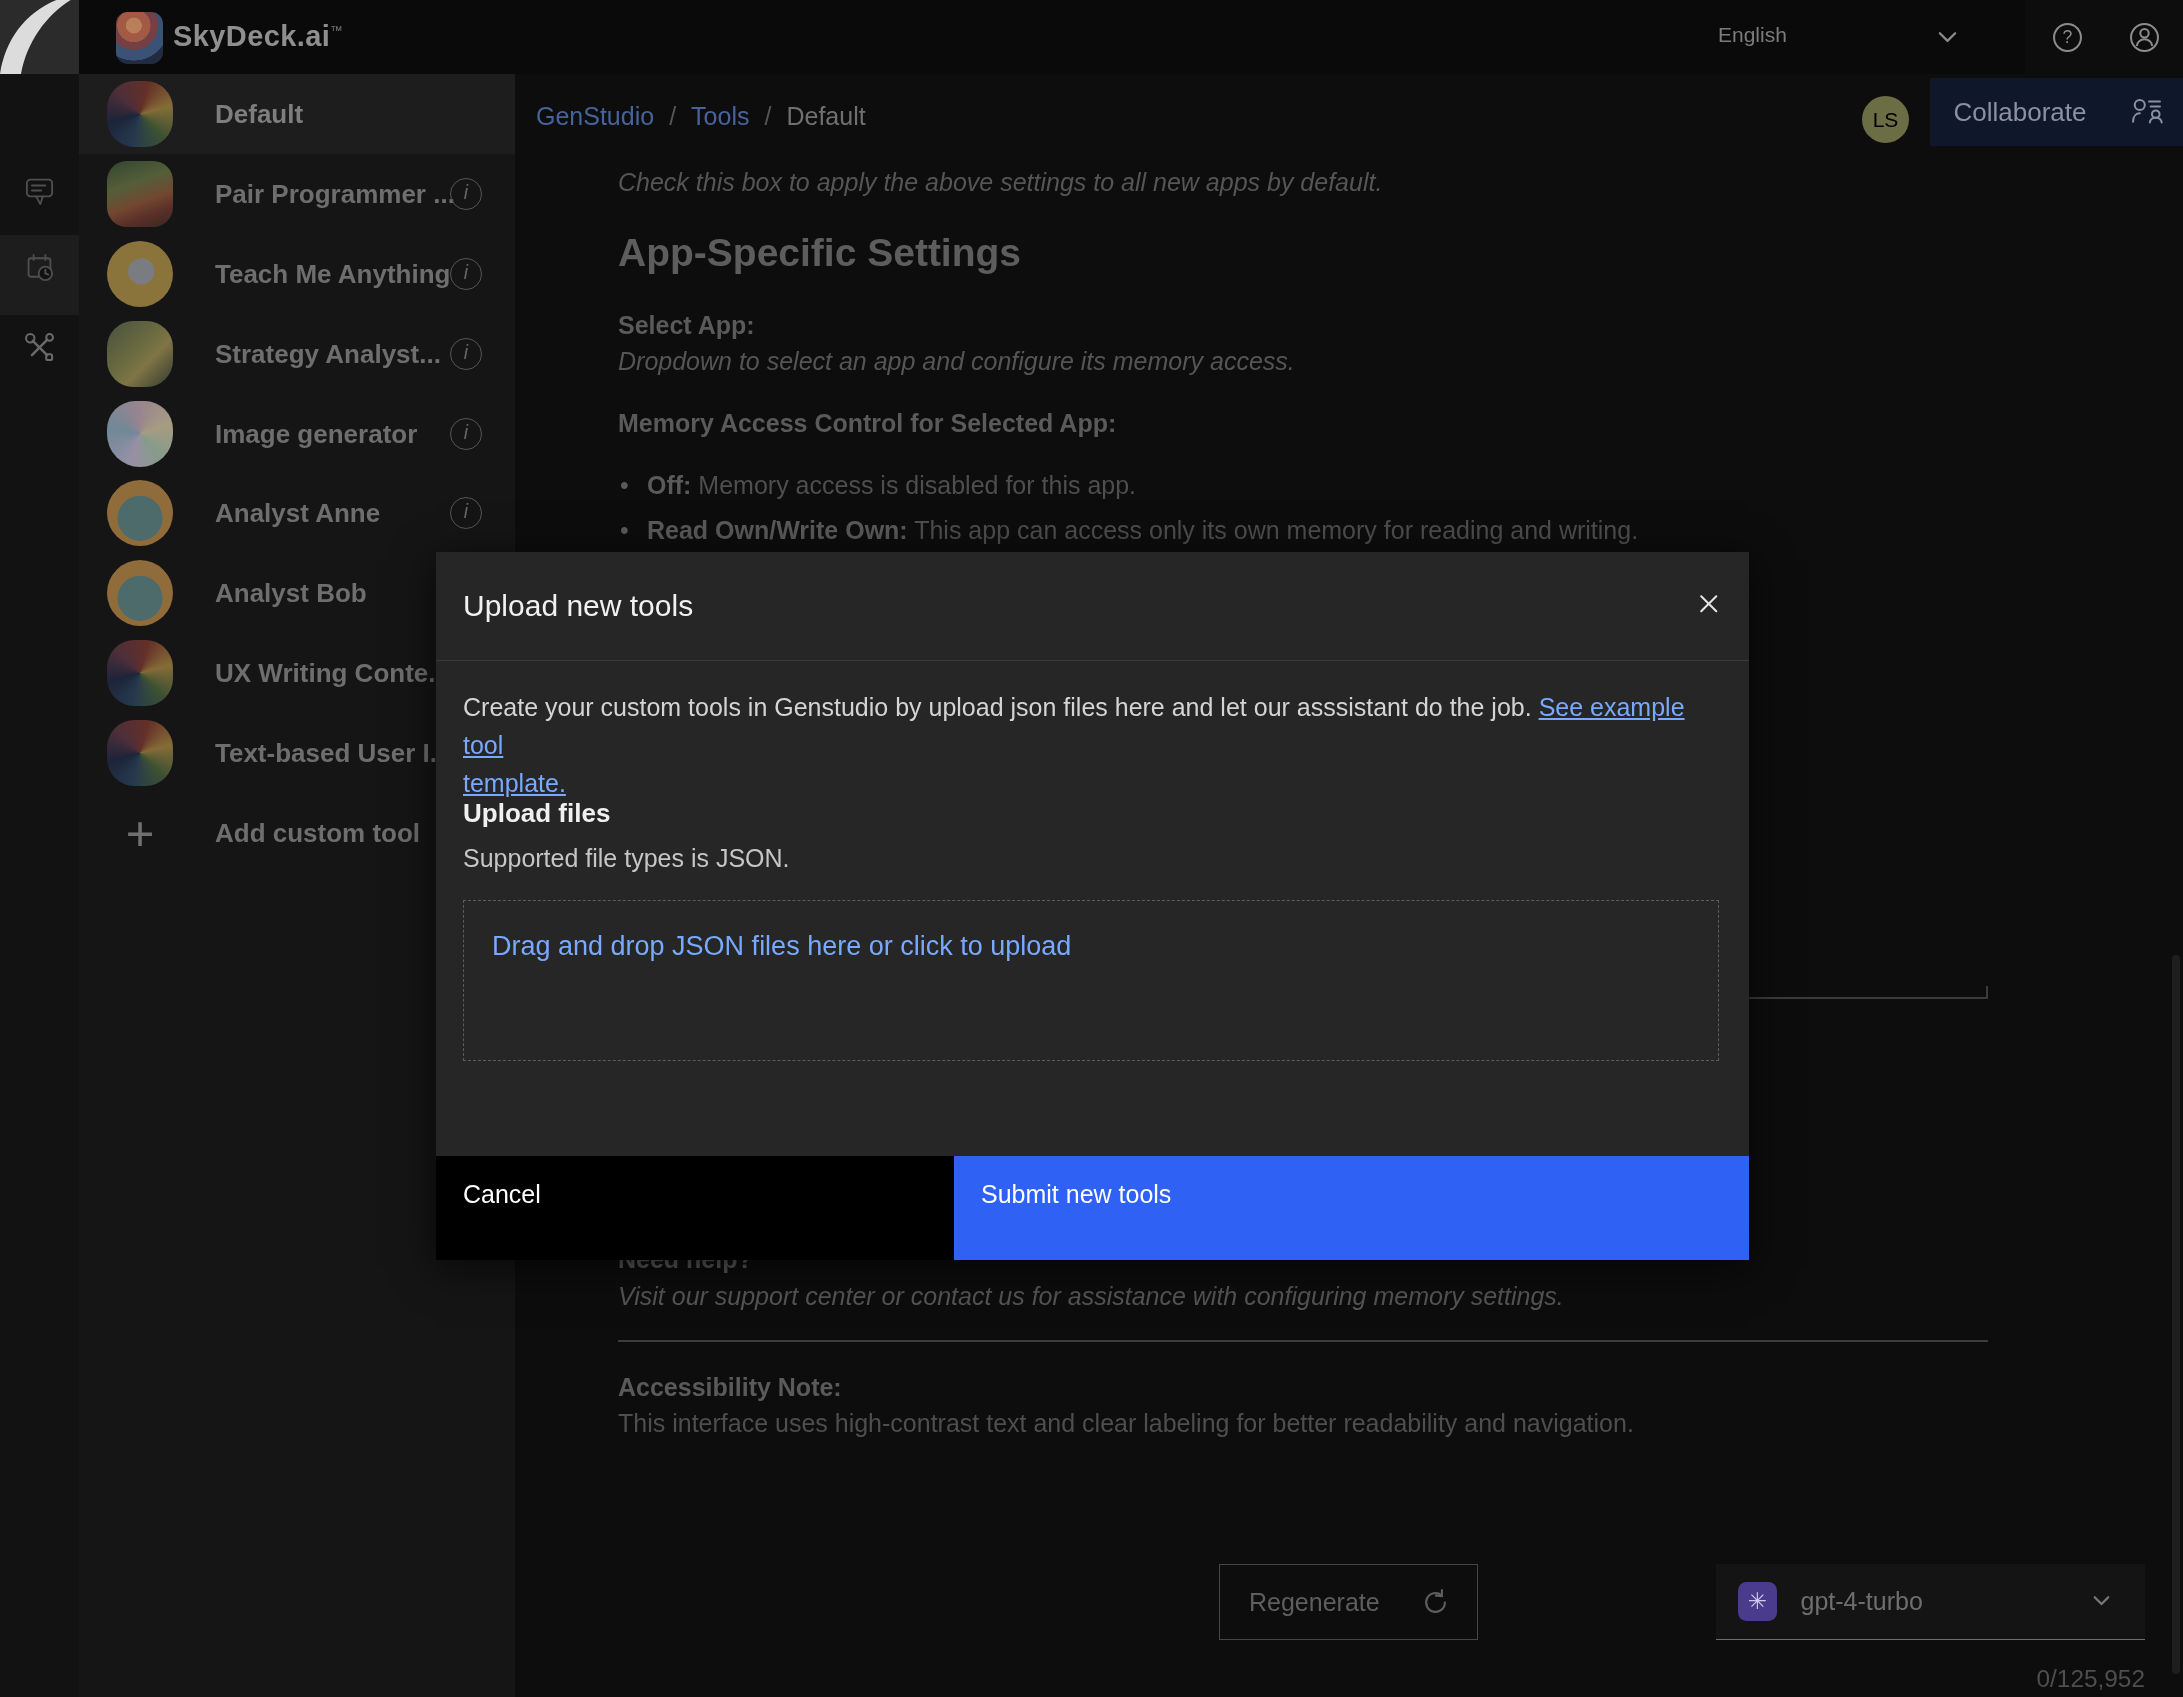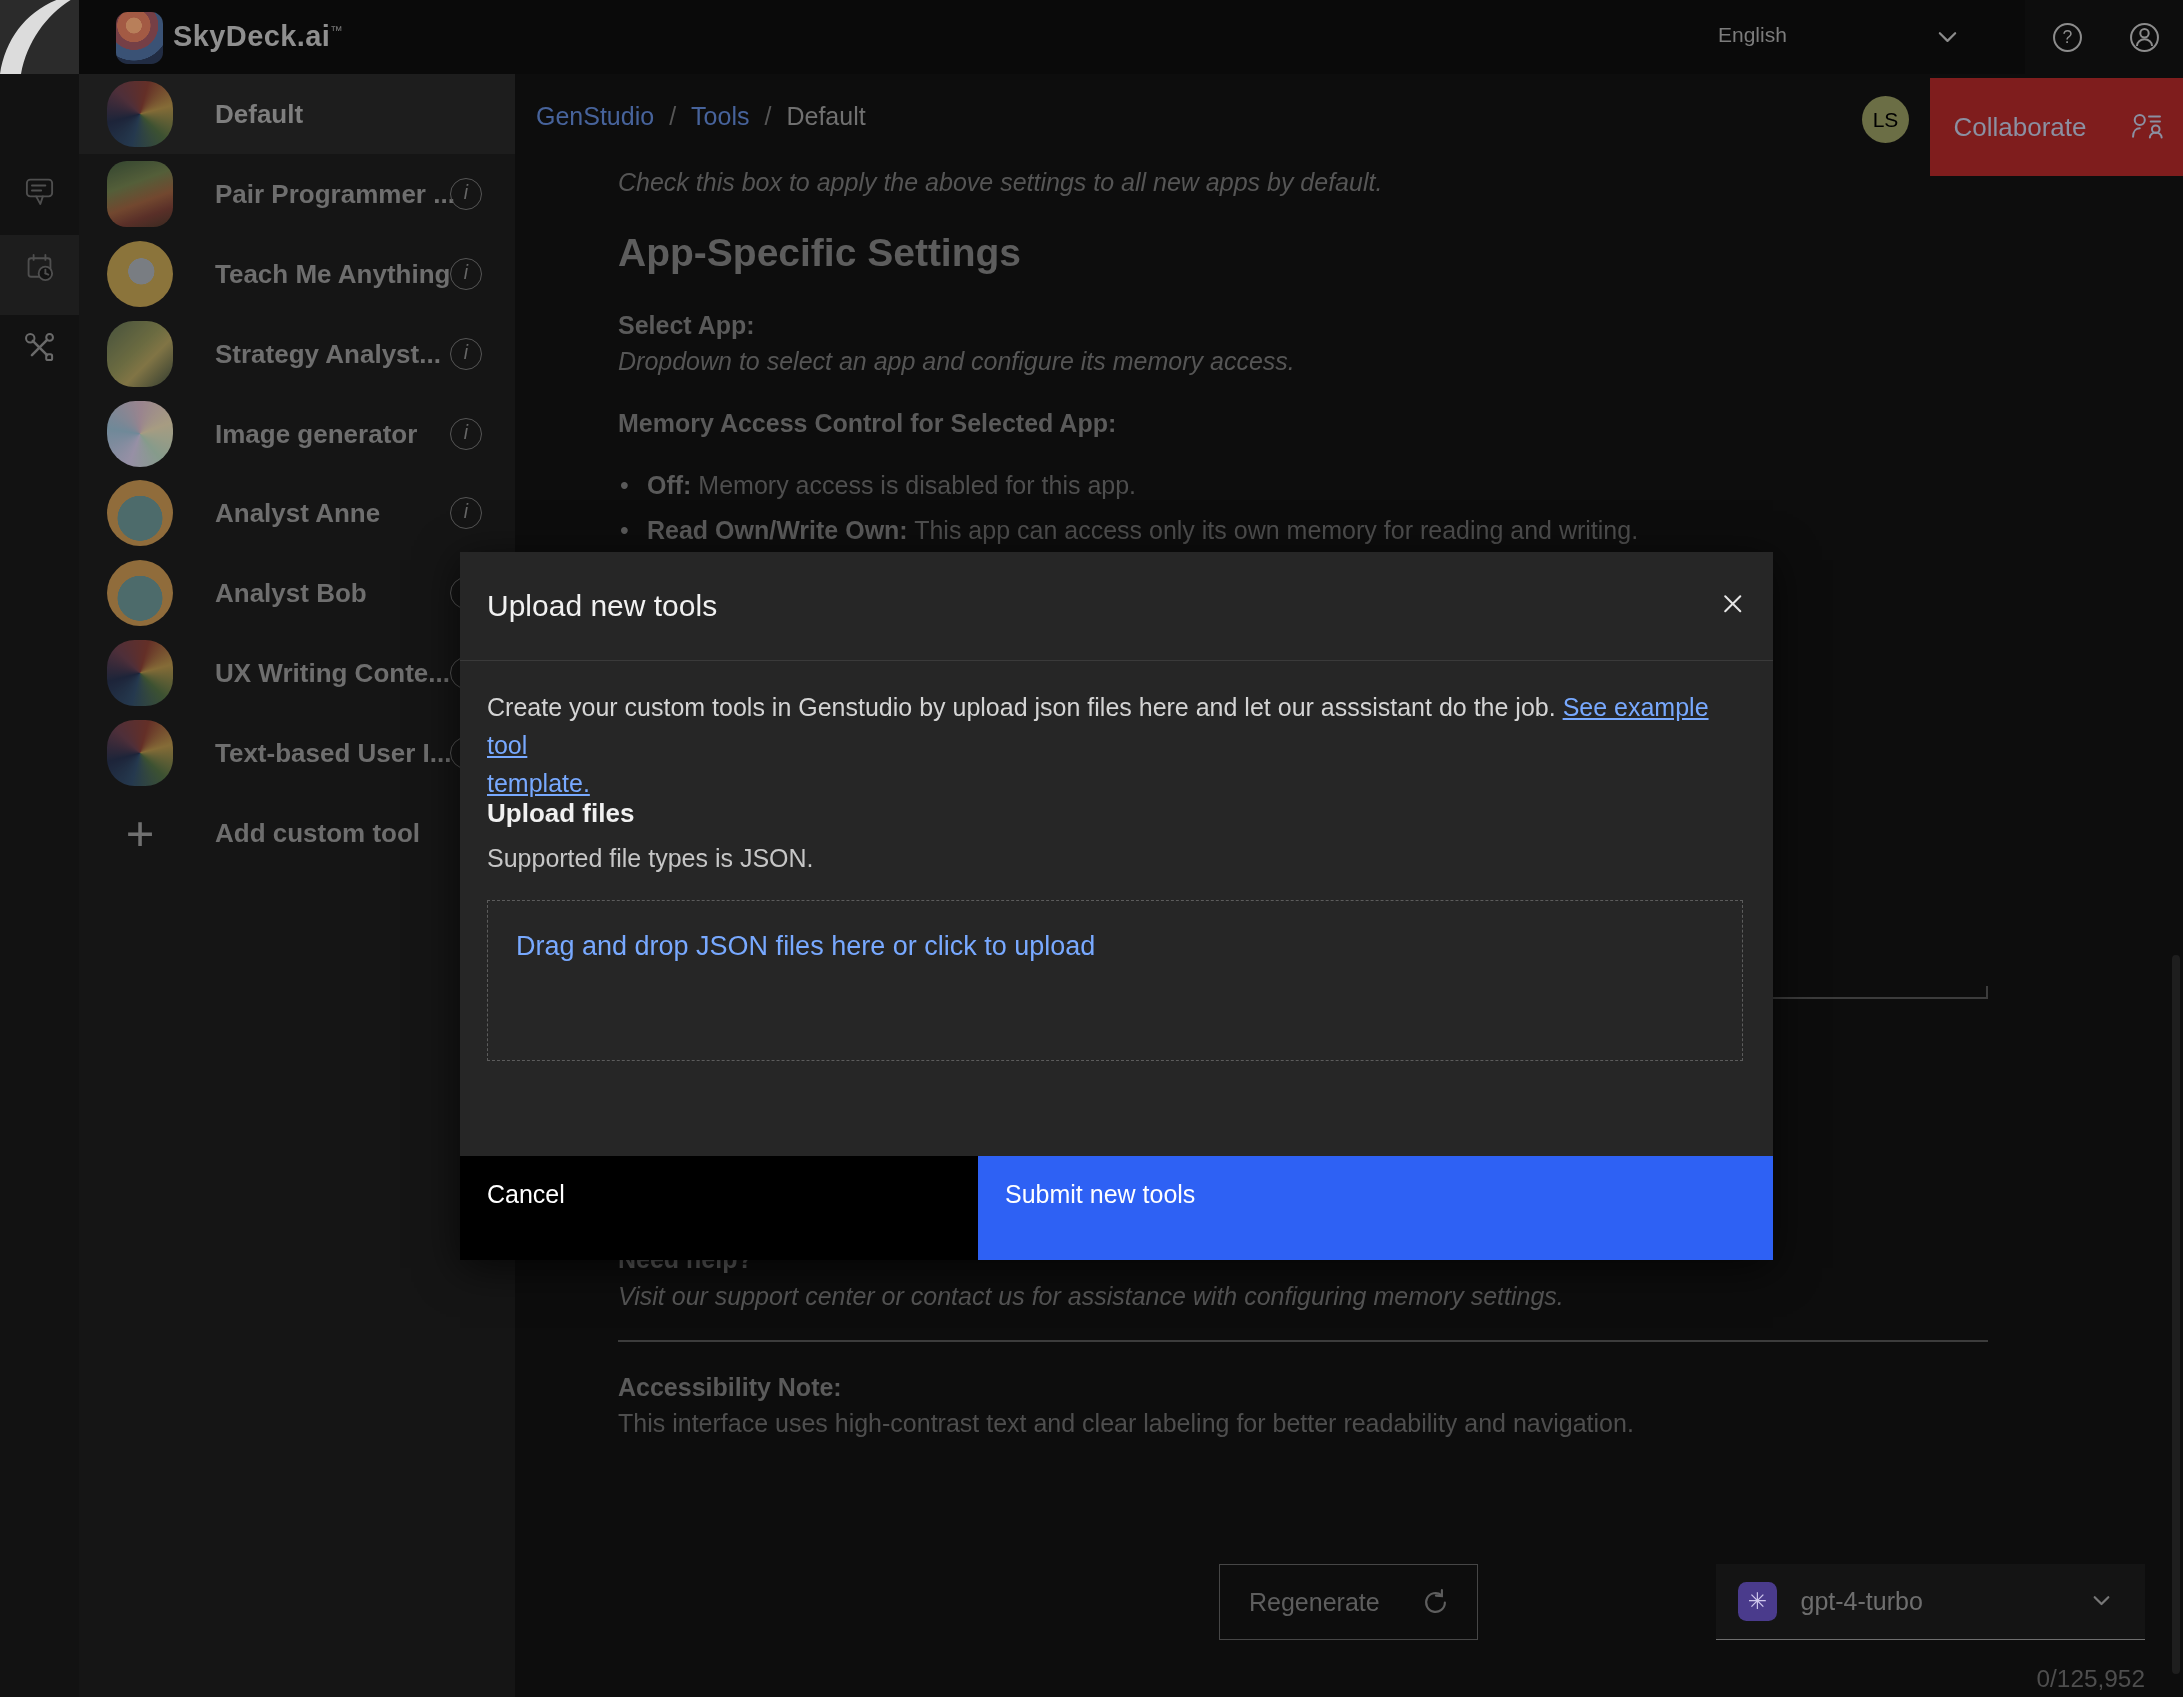--- a/index.html
+++ b/index.html
@@ -45,21 +45,21 @@
     font-size:49px;font-weight:300;color:#707070;}
 
   
   .main{left:515px;top:74px;width:1669px;height:1623px;}
   .crumbs{left:21px;top:28px;display:flex;gap:15px;font-size:25px;}
   .crumb-link{color:#47639b;cursor:pointer;}
   .crumb-sep{color:#555;}
   .crumb-cur{color:#707070;}
   .ls-avatar{left:1347px;top:22px;width:47px;height:47px;border-radius:50%;background:#6b6e45;
     color:#000000;font-size:21px;display:flex;align-items:center;justify-content:center;}
-  .collab{left:1415px;top:4.2px;width:253px;height:98px;background:#7f1d1d;display:flex;align-items:center;cursor:pointer;}
+  .collab{left:1415px;top:4.2px;width:253px;height:68px;background:#0f172a;display:flex;align-items:center;cursor:pointer;}
   .collab .lb{margin-left:23.5px;font-size:26px;color:#8b90a2;}
   .collab svg{margin-left:auto;margin-right:18.5px;}
 
   .content{position:absolute;left:103px;top:0;width:1396px;color:#4e4e4e;font-size:25px;}
   .c-it{position:absolute;font-style:italic;color:#555;white-space:nowrap;}
   .c-b{position:absolute;font-weight:700;color:#5a5a5a;white-space:nowrap;}
   .c-h2{position:absolute;font-weight:700;font-size:39px;color:#5d5d5d;white-space:nowrap;}
   .c-t{position:absolute;color:#4e4e4e;white-space:nowrap;}
   .bullet{position:absolute;white-space:nowrap;}
   .bullet::before{content:"•";position:absolute;left:-27px;color:#5a5a5a;}
@@ -76,21 +76,21 @@
   .openai{width:39px;height:39px;margin-left:22px;border-radius:8.4px;background:#4a3b8c;flex:none;
     display:flex;align-items:center;justify-content:center;font-size:23px;color:#d0c8ee;}
   .model .lb{margin-left:23.5px;font-size:25px;color:#6e6e6e;}
   .model svg{margin-left:auto;margin-right:29px;}
   .counter{left:1201px;top:1591px;width:429px;text-align:right;font-size:24.4px;color:#4e4e4e;}
 
   .scrollbar{left:2172px;top:955px;width:8.4px;height:719px;border-radius:4.2px;background:#1e1e1e;z-index:6;}
 
   
   .modal{left:436px;top:552px;width:1313px;height:708px;background:#262626;z-index:20;
-    box-shadow:0 8.4px 40px rgba(0,0,0,.65);margin-left:24px;}
+    box-shadow:0 8.4px 40px rgba(0,0,0,.65);}
   .m-title{position:absolute;left:27px;top:37px;font-size:30px;color:#f1f1f1;}
   .m-close{position:absolute;right:23.5px;top:35px;width:34px;height:34px;display:flex;align-items:center;justify-content:center;cursor:pointer;}
   .m-div{position:absolute;left:0;top:108px;width:100%;height:0.8px;background:#3a3a3a;}
   .m-intro{position:absolute;left:27px;top:136px;width:1259px;font-size:25px;line-height:38px;color:#d4d4d4;}
   .m-link{color:#78a9ff;text-decoration:underline;cursor:pointer;}
   .m-upload-h{position:absolute;left:27px;top:246px;font-size:26px;font-weight:700;color:#f0f0f0;}
   .m-supported{position:absolute;left:27px;top:292px;font-size:25px;color:#c6c6c6;}
   .dropzone{position:absolute;left:27px;top:348px;width:1256px;height:161px;border:1.7px dashed #5c5c5c;
     box-sizing:border-box;cursor:pointer;}
   .dz-text{position:absolute;left:28px;top:30px;font-size:27px;color:#78a9ff;}

